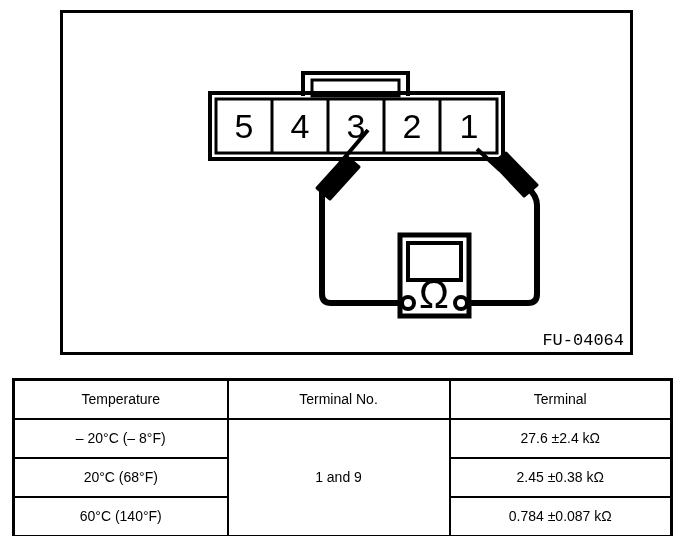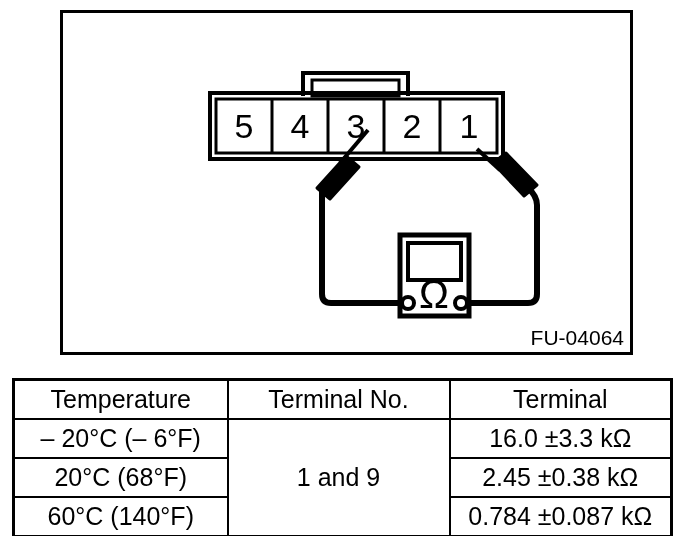--- a/index.html
+++ b/index.html
@@ -38,23 +38,23 @@
     left: 0;
     top: 0;
     width: 573px;
     height: 345px;
     display: block;
   }
   .fig-label {
     position: absolute;
     right: 6px;
     bottom: 2px;
-    font-size: 21px;
+    font-size: 17px;
     letter-spacing: 0px;
-    font-family: Liberation Sans, sans-serif;
+    font-family: Liberation Mono, monospace;
     white-space: nowrap;
   }
 
   
   #spec-table {
     position: absolute;
     left: 12px;
     top: 378px;
     width: 658px;
     border-collapse: collapse;
@@ -63,21 +63,21 @@
   }
   #spec-table col.c1 { width: 214px; }
   #spec-table col.c2 { width: 222px; }
   #spec-table col.c3 { width: 222px; }
   #spec-table th,
   #spec-table td {
     border: 2px solid #000;
     text-align: center;
     vertical-align: middle;
     font-family: "Liberation Sans", sans-serif;
-    font-size: 25px;
+    font-size: 14px;
     font-weight: normal;
     height: 37px;
     padding: 0 2px;
     white-space: nowrap;
     line-height: 1.1;
   }
   #spec-table th {
     font-weight: normal;
   }
   #spec-table {
@@ -158,23 +158,23 @@
     </colgroup>
     <thead>
       <tr>
         <th>Temperature</th>
         <th>Terminal No.</th>
         <th>Terminal</th>
       </tr>
     </thead>
     <tbody>
       <tr>
-        <td>– 20°C (– 6°F)</td>
+        <td>– 20°C (– 8°F)</td>
         <td rowspan="3">1 and 9</td>
-        <td>16.0 ±3.3 kΩ</td>
+        <td>27.6 ±2.4 kΩ</td>
       </tr>
       <tr>
         <td>20°C (68°F)</td>
         <td>2.45 ±0.38 kΩ</td>
       </tr>
       <tr>
         <td>60°C (140°F)</td>
         <td>0.784 ±0.087 kΩ</td>
       </tr>
     </tbody>

